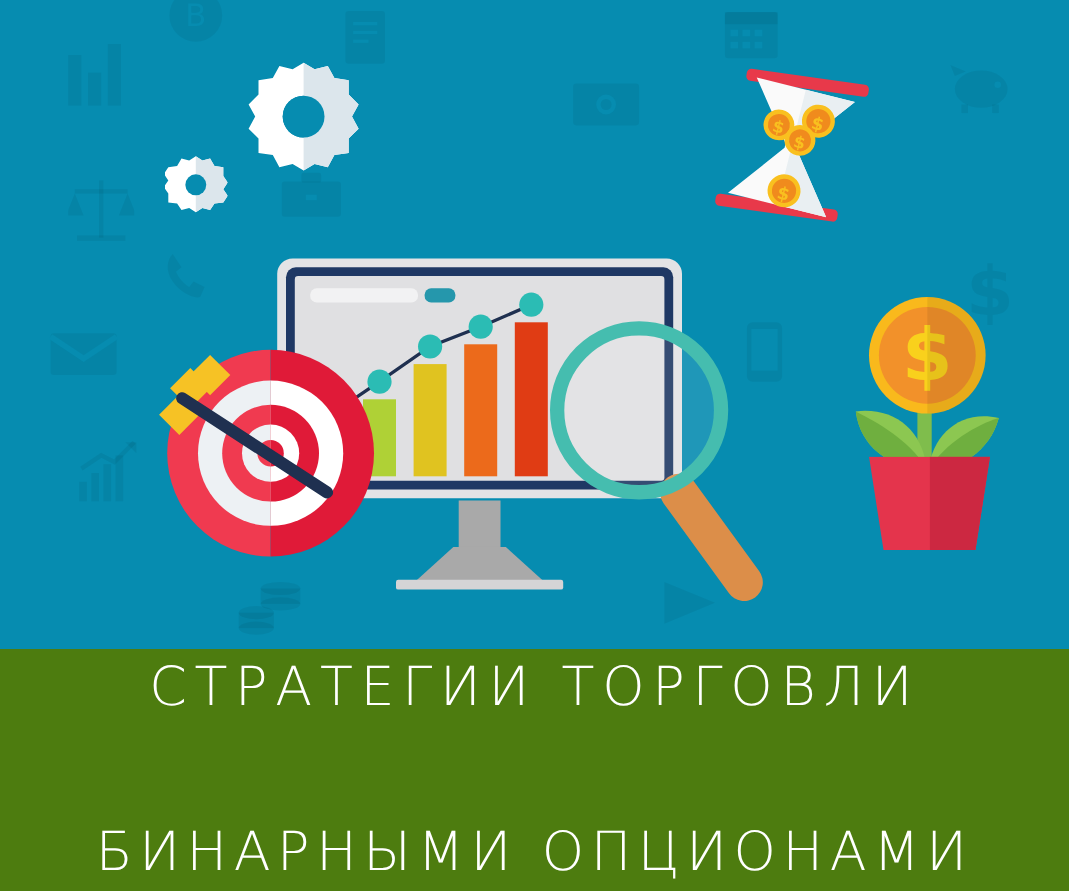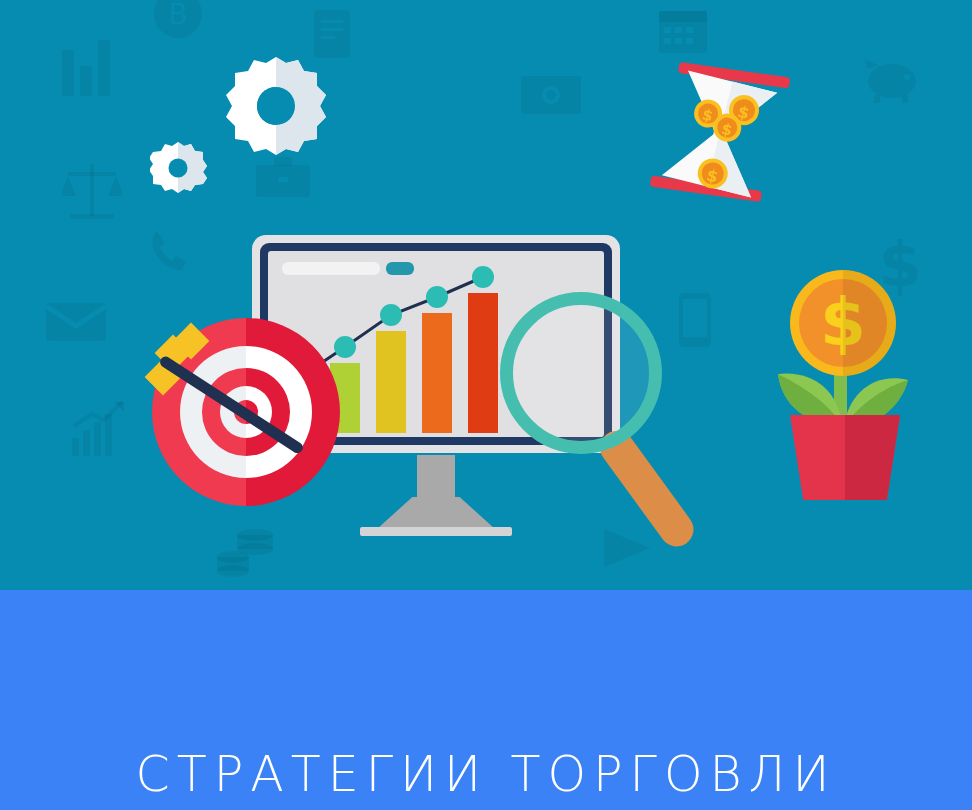--- a/index.html
+++ b/index.html
@@ -28,23 +28,23 @@
     color:rgba(0,0,0,0.055);
     fill:rgba(0,0,0,0.055);
     pointer-events:none;
   }
   .wm svg { display:block; width:100%; height:100%; }
 
   
   #footer {
     position:absolute; left:0; top:590px;
     width:972px; height:220px;
-    background:#3b82f6;
+    background:#4d7c0f;
     display:flex; flex-direction:column;
-    align-items:center; justify-content:flex-end;
+    align-items:center; justify-content:space-between;
   }
   .title-line {
     color:#FFFFFF;
     font-size:49px;
     font-weight:300;
     letter-spacing:7px;
     line-height:70px;
     text-align:center;
     white-space:nowrap;
     font-family:"DejaVu Sans", sans-serif;
@@ -395,15 +395,16 @@
 
     <div id="magnifier">
       <div class="mg-handle"></div>
       <div class="mg-ring"></div>
     </div>
 
   </div>
 
   <div id="footer">
     <div class="title-line l1">СТРАТЕГИИ ТОРГОВЛИ</div>
+    <div class="title-line l2">БИНАРНЫМИ ОПЦИОНАМИ</div>
   </div>
 
 </div>
 
 </body></html>

